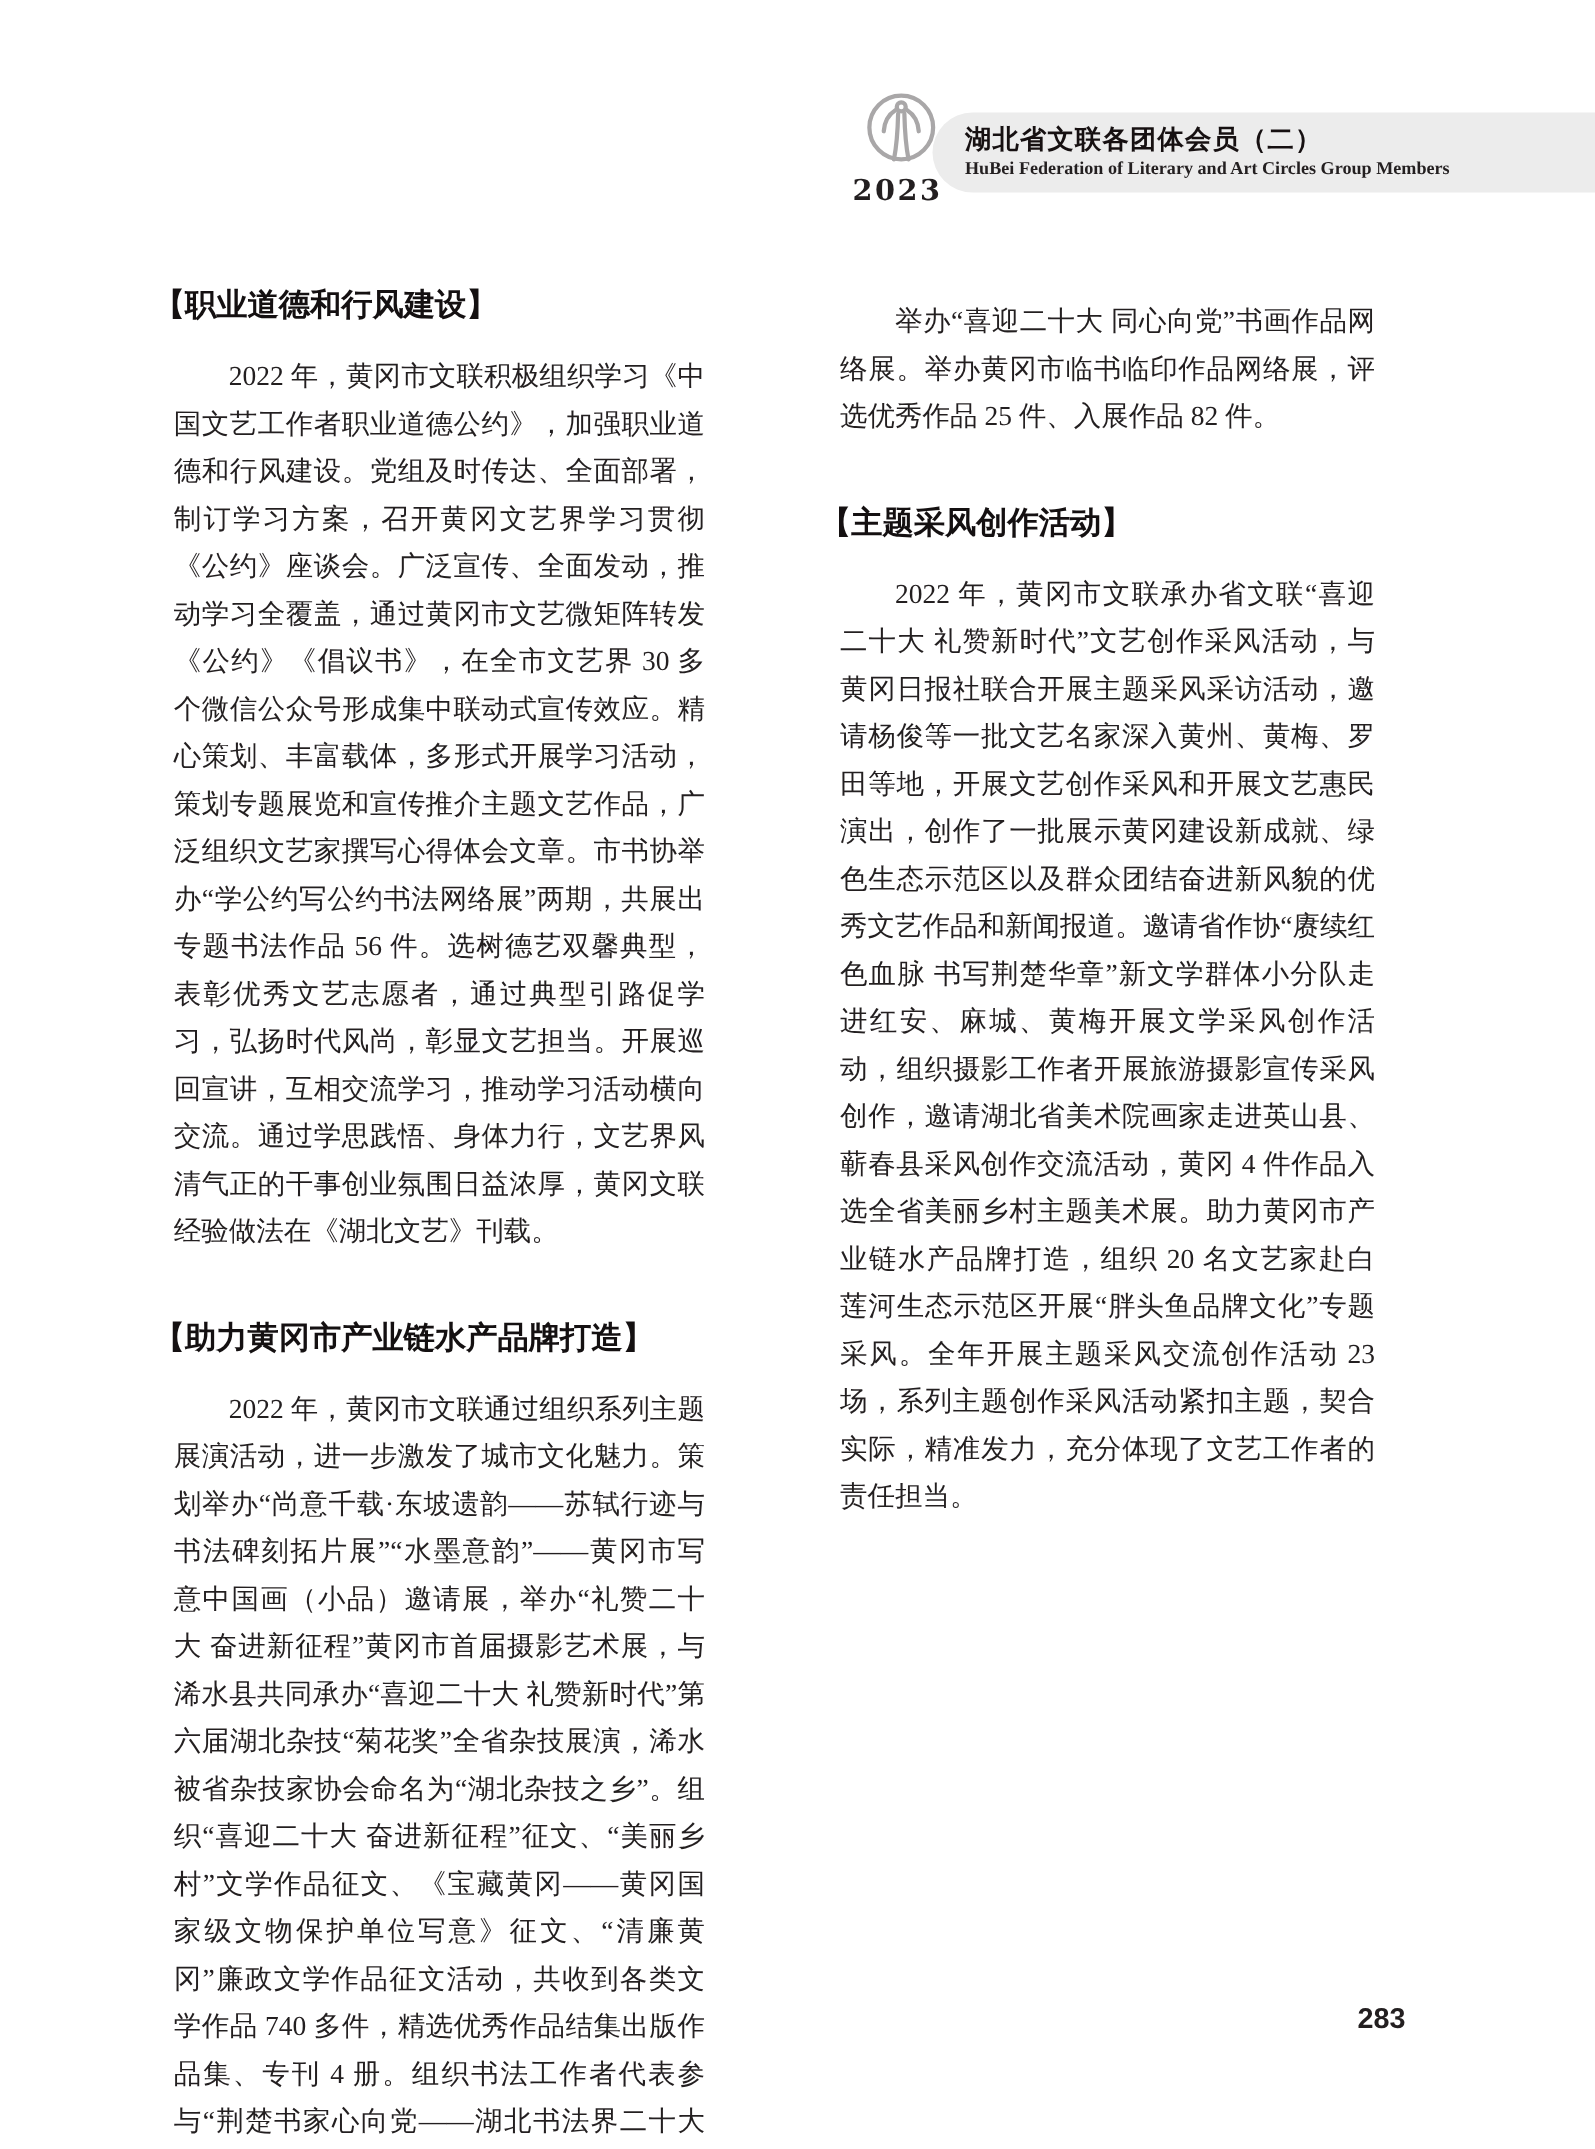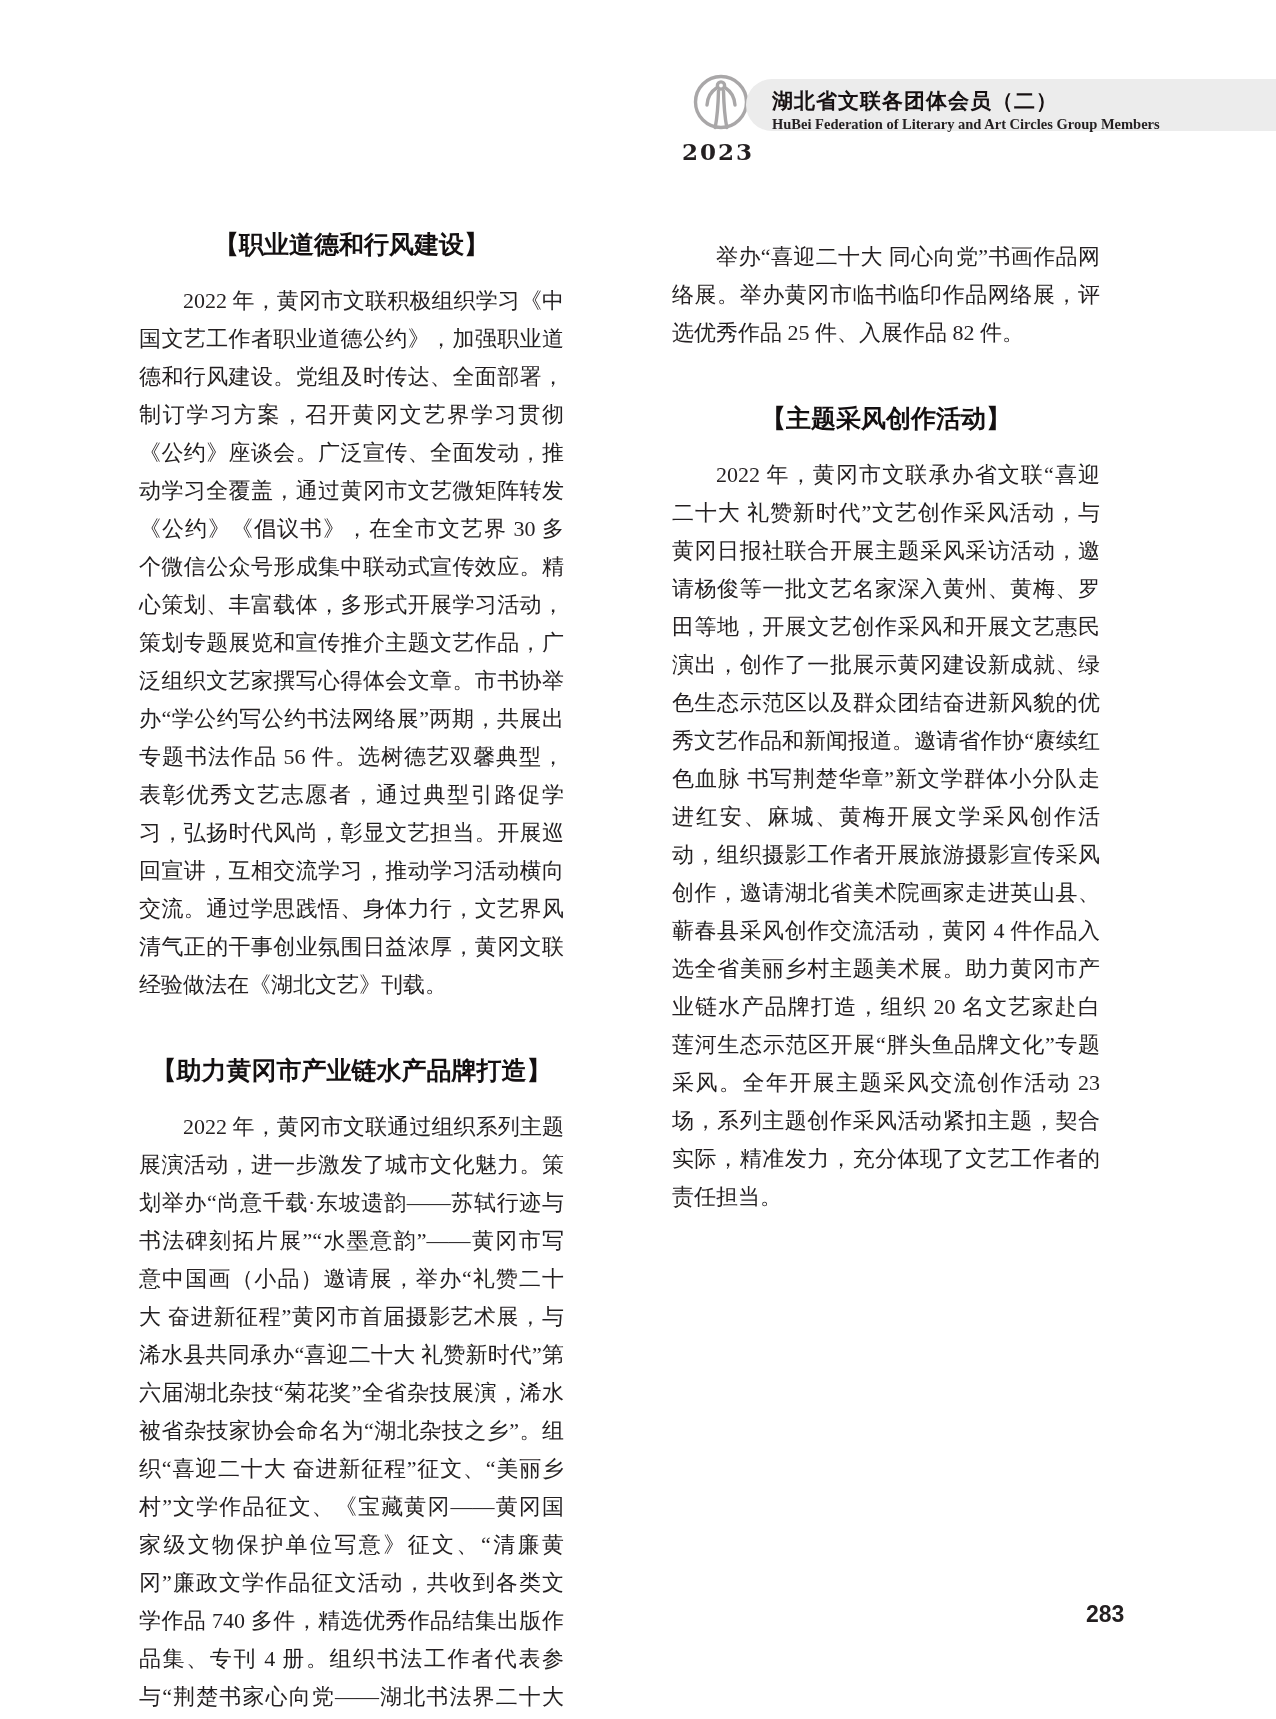--- a/index.html
+++ b/index.html
@@ -20,22 +20,22 @@
   .logo-block{
     position:absolute;left:682px;top:74px;width:70px;
     text-align:right;
   }
   .logo-year{
     font-family:"DejaVu Serif","Liberation Serif",serif;
     font-weight:bold;font-size:23px;line-height:26px;
     letter-spacing:2px;color:var(--ink);margin-top:1px;
   }
   .header-bar{
-    position:absolute;left:746px;top:79px;
-    width:530px;height:52px;
+    position:absolute;left:746px;top:90px;
+    width:530px;height:64px;
     background:var(--bar-bg);
     border-radius:32px 0 0 32px;
     box-sizing:border-box;
     padding:8px 0 0 26px;
   }
   .header-title-zh{
     font-family:"Liberation Sans","DejaVu Sans",sans-serif;
     font-weight:bold;font-size:21px;line-height:27px;
     color:#161011;letter-spacing:1px;white-space:nowrap;
   }
@@ -50,21 +50,21 @@
     font-size:22px;line-height:38px;
     text-align:justify;
     color:var(--ink);
   }
   .col-left{left:123px;width:457px;}
   .col-right{left:656px;width:460px;}
   .sec-heading{
     font-family:"Liberation Sans","DejaVu Sans",sans-serif;
     font-weight:bold;font-size:25px;line-height:44px;
     margin:44px 0 6px 0;color:#141011;
-    text-align:center;
+    text-align:left;
   }
   .section:first-child .sec-heading{margin-top:0;}
   .body-para{margin:16px;text-indent:2em;}
   
   .page-number{
     position:absolute;left:1086px;top:1598px;
     font-family:"Liberation Sans","DejaVu Sans",sans-serif;
     font-weight:bold;font-size:23px;line-height:32px;
     color:var(--ink);
   }

